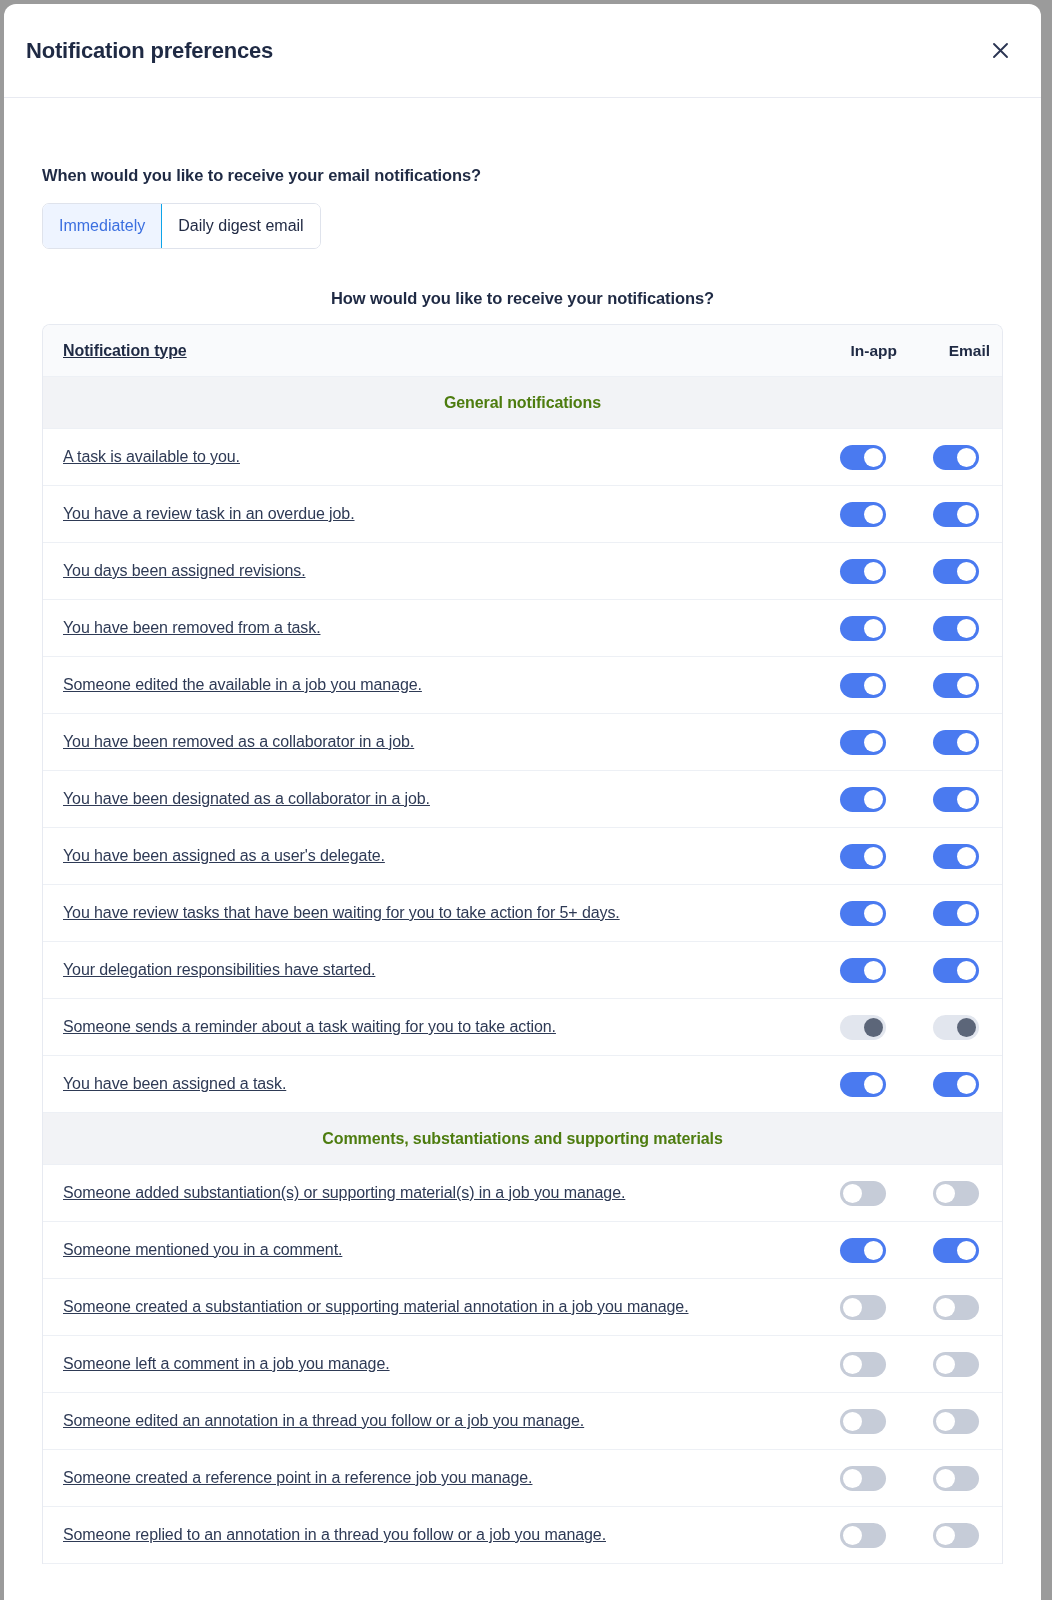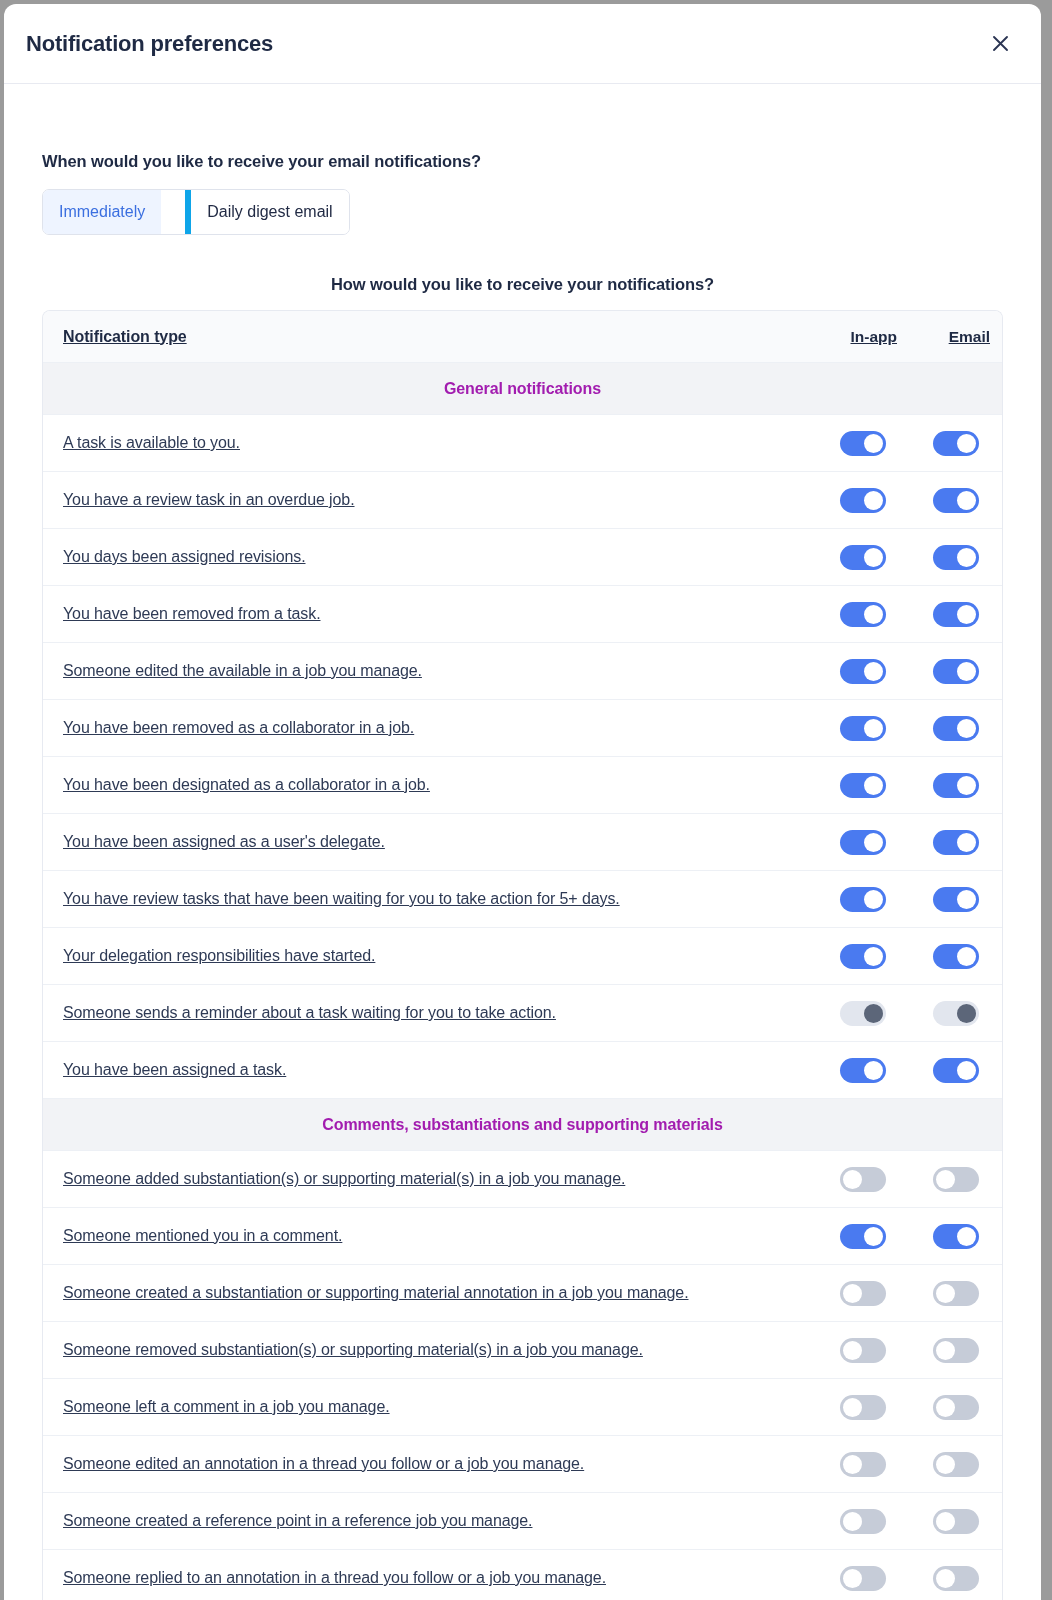--- a/index.html
+++ b/index.html
@@ -22,21 +22,21 @@
     left: 4px;
     top: 4px;
     width: 1037px;
     height: 1596px;
     background: #ffffff;
     border-radius: 12px 12px 0 0;
     overflow: hidden;
   }
 
   .modal-header {
-    height: 80px;
+    height: 94px;
     border-bottom: 1px solid #e8eaf1;
     display: flex;
     align-items: center;
     padding: 0 24px 0 22px;
     position: relative;
   }
 
   .modal-title {
     font-size: 22px;
     font-weight: 700;
@@ -88,21 +88,21 @@
   .seg-btn {
     font-family: "Liberation Sans", sans-serif;
     font-size: 16px;
     padding: 13px 16px;
     background: #ffffff;
     color: #222b45;
     border: none;
     cursor: pointer;
     white-space: nowrap;
   }
-  .seg-btn + .seg-btn { border-left: 6px solid #0ea5e9; margin-left: 24px; }
+  .seg-btn + .seg-btn { border-left: 1px solid #0ea5e9; }
   .seg-btn.active {
     background: #eef4ff;
     color: #3b6fe0;
   }
 
   
   .table {
     margin-top: 16px;
     border: 1px solid #e7eaf1;
     border-radius: 8px 8px 0 0;
@@ -134,40 +134,39 @@
   }
 
   .section-row {
     background: #f2f3f6;
     min-height: 52px;
     justify-content: center;
   }
   .section-title {
     font-size: 16px;
     font-weight: 700;
-    color: #a21caf;
+    color: #4d7c0f;
     text-align: center;
     letter-spacing: -0.1px;
   }
 
   .cell-label {
     flex: 1;
     padding-left: 20px;
     font-size: 16px;
     color: #2e3a55;
     letter-spacing: -0.1px;
     text-decoration: underline;
   }
 
   .cell-toggle {
     width: 93px;
     display: flex;
     align-items: center;
     justify-content: center;
-    text-decoration: underline;
   }
   .head-row .cell-toggle { justify-content: flex-end; padding-right: 12px; }
 
   
   .switch {
     width: 46px;
     height: 25px;
     border-radius: 13px;
     position: relative;
     background: #c6ccd8;
@@ -421,33 +420,20 @@
                 <span class="knob"></span>
               </button>
             </div>
             <div class="cell-toggle">
               <button class="switch">
                 <span class="knob"></span>
               </button>
             </div>
           </div>
           <div class="row">
-            <div class="cell-label">Someone removed substantiation(s) or supporting material(s) in a job you manage.</div>
-            <div class="cell-toggle">
-              <button class="switch">
-                <span class="knob"></span>
-              </button>
-            </div>
-            <div class="cell-toggle">
-              <button class="switch">
-                <span class="knob"></span>
-              </button>
-            </div>
-          </div>
-          <div class="row">
             <div class="cell-label">Someone left a comment in a job you manage.</div>
             <div class="cell-toggle">
               <button class="switch">
                 <span class="knob"></span>
               </button>
             </div>
             <div class="cell-toggle">
               <button class="switch">
                 <span class="knob"></span>
               </button>

